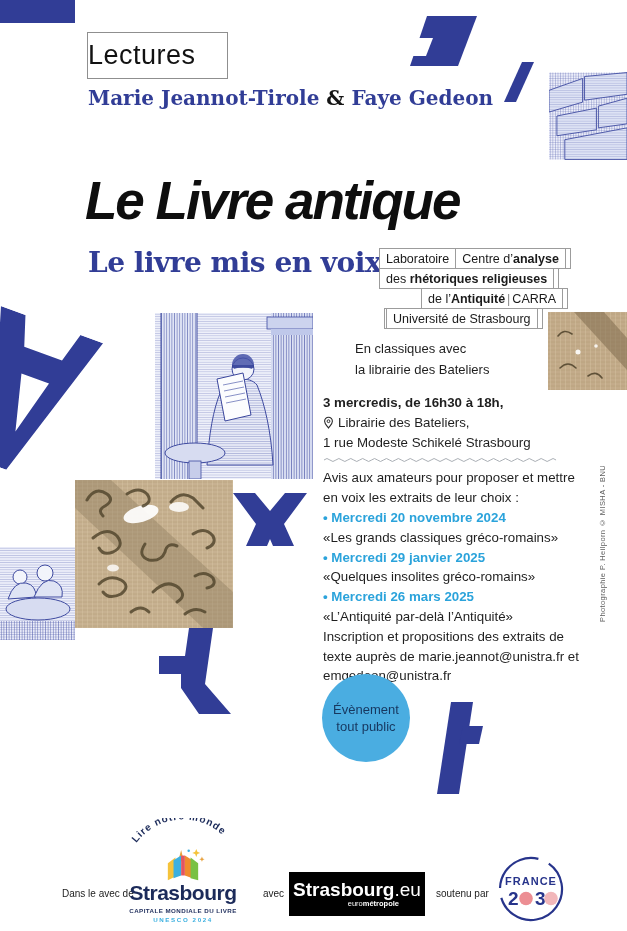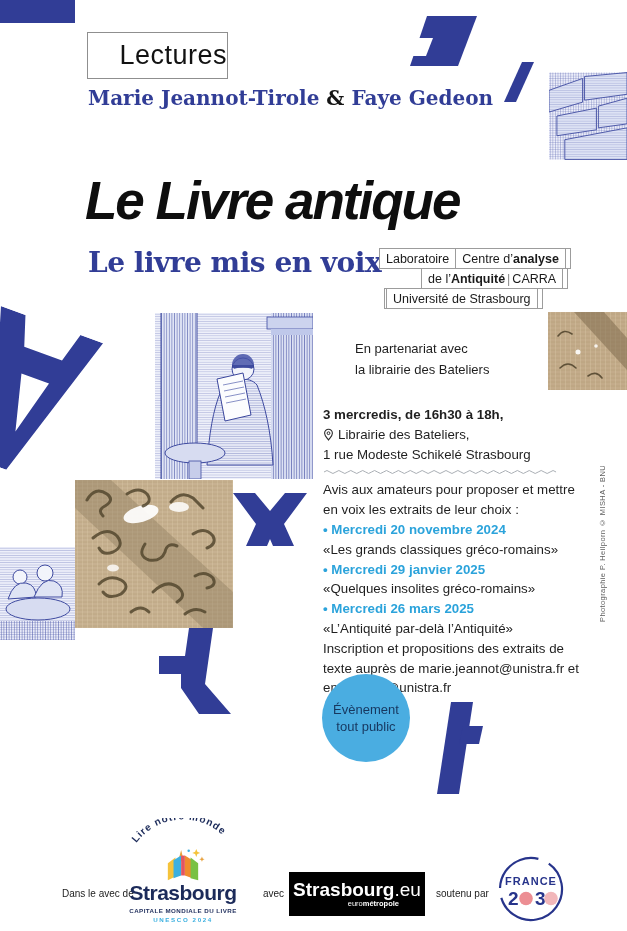--- a/index.html
+++ b/index.html
@@ -3,21 +3,21 @@
 <meta charset="utf-8">
 <style>
   html,body{margin:0;padding:0;background:#e9e9e9;}
   .poster{position:relative;width:627px;height:931px;background:#ffffff;overflow:hidden;
           font-family:"Liberation Sans",sans-serif;color:#1c1c1c;}
   .abs{position:absolute;}
 
   
   .corner-bar{left:0;top:40;width:75px;height:23px;background:#313d96;}
   .lectures-box{left:87px;top:32px;width:139px;height:45px;border:1.5px solid #8f8f8f;
-    display:flex;align-items:center;justify-content:flex-end;font-size:27px;color:#121212;letter-spacing:.5px;}
+    display:flex;align-items:center;justify-content:flex-start;font-size:27px;color:#121212;letter-spacing:.5px;}
   .names{left:88px;top:86px;font-family:"DejaVu Serif",serif;font-weight:bold;font-size:20px;color:#313d96;white-space:nowrap;}
   .names .amp{color:#151515;}
 
   .title{left:85px;top:170px;font-family:Liberation Sans, sans-serif;font-style:italic;font-weight:bold;
     font-size:53px;letter-spacing:-2px;color:#0e0e0e;white-space:nowrap;}
   .subtitle{left:88px;top:246px;font-family:"DejaVu Serif",serif;font-weight:bold;font-size:28px;
     letter-spacing:-0.5px;color:#313d96;white-space:nowrap;}
 
   
   .lab{left:352px;top:249px;font-size:12.5px;color:#1a1a1a;line-height:14px;}
@@ -27,21 +27,21 @@
   .lab-cell + .lab-cell{margin-left:-1px;}
   .lab b{font-weight:bold;}
   .lab .sep{color:#8a8a8a;padding:0 2px;}
   .ind3{margin-left:42px;}
   .ind4{margin-left:5px;}
   .dbl{border-left:3px double #9c9c9c;}
 
   .partner{left:355px;top:338px;font-size:13px;line-height:21px;color:#1f1f1f;}
 
   
-  .col{left:323px;top:393px;width:256px;font-size:13.3px;line-height:19.8px;color:#1f1f1f;margin-top:12px;}
+  .col{left:323px;top:393px;width:256px;font-size:13.3px;line-height:19.8px;color:#1f1f1f;}
   .col .bold{font-weight:bold;}
   .col .date{color:#2ba3db;font-weight:bold;}
   .pin{vertical-align:-2px;margin-right:4px;}
   .wavy-wrap{height:16px;display:flex;align-items:center;}
 
   .badge{left:322px;top:674px;width:88px;height:88px;border-radius:50%;background:#4aade1;
     display:flex;flex-direction:column;align-items:center;justify-content:center;
     font-size:13px;line-height:17px;color:#17375f;}
 
   .credit{left:598px;top:442px;height:180px;writing-mode:vertical-rl;transform:rotate(180deg);
@@ -132,32 +132,36 @@
 
   <div class="abs title">Le Livre antique</div>
   <div class="abs subtitle">Le livre mis en voix</div>
 
   <div class="abs lab">
     <div class="lab-row">
       <span class="lab-cell">Laboratoire</span>
       <span class="lab-cell"><span>Centre d’</span><b>analyse</b></span>
       <span class="lab-sliver"></span>
     </div>
+    <div class="lab-row">
+      <span class="lab-cell"><span>des </span><b>rhétoriques religieuses</b></span>
+      <span class="lab-sliver"></span>
+    </div>
     <div class="lab-row ind3">
       <span class="lab-cell"><span>de l’</span><b>Antiquité</b><span class="sep">|</span><span>CARRA</span></span>
       <span class="lab-sliver"></span>
     </div>
     <div class="lab-row ind4">
       <span class="lab-cell dbl">Université de Strasbourg</span>
       <span class="lab-sliver"></span>
     </div>
   </div>
 
   <div class="abs partner">
-    <div>En partenariat avec</div>
+    <div>En classiques avec</div>
     <div>la librairie des Bateliers</div>
   </div>
 
   <div class="abs shape shape-left-a">
     <svg width="112" height="152" viewBox="0 0 100 140">
       <path fill-rule="evenodd" fill="#313d96" d="M44 0 L58 0 L100 140 L76 140 L67 112 L30 112 L22 140 L0 140 Z M48 36 L61 88 L34 88 Z"></path>
     </svg>
   </div>
 
   <div class="abs" style="left:155px;top:313px;">

